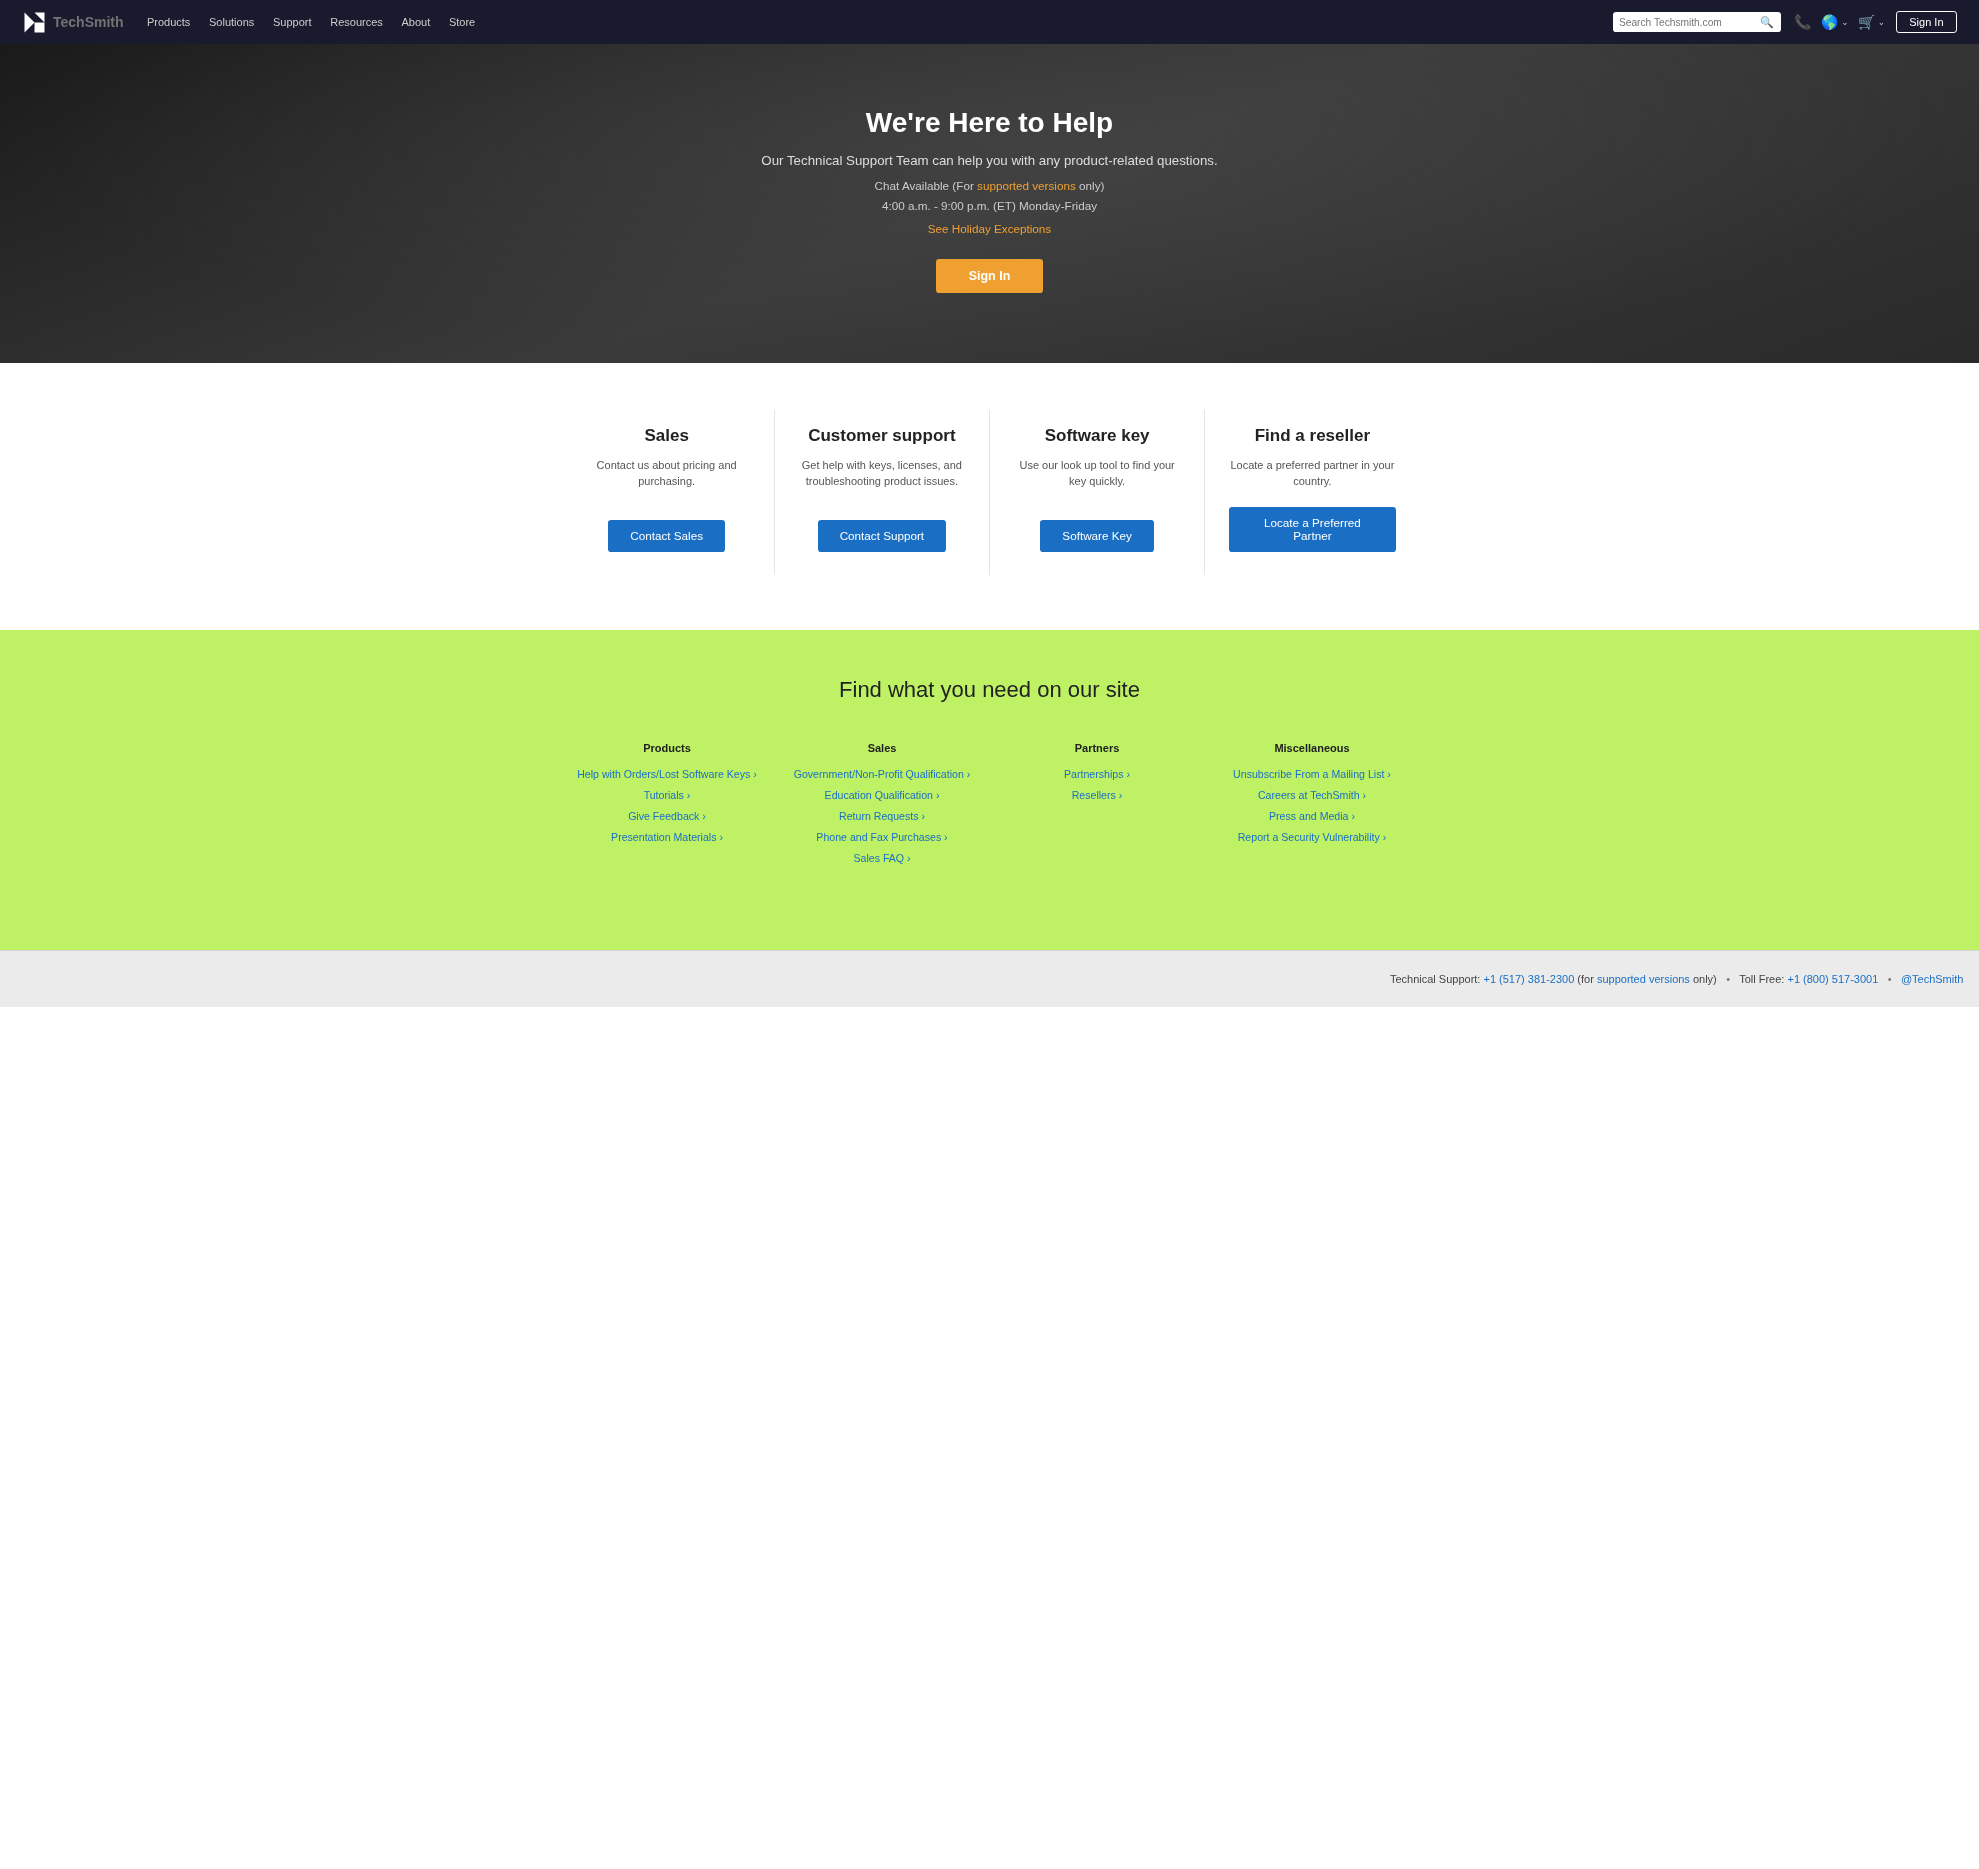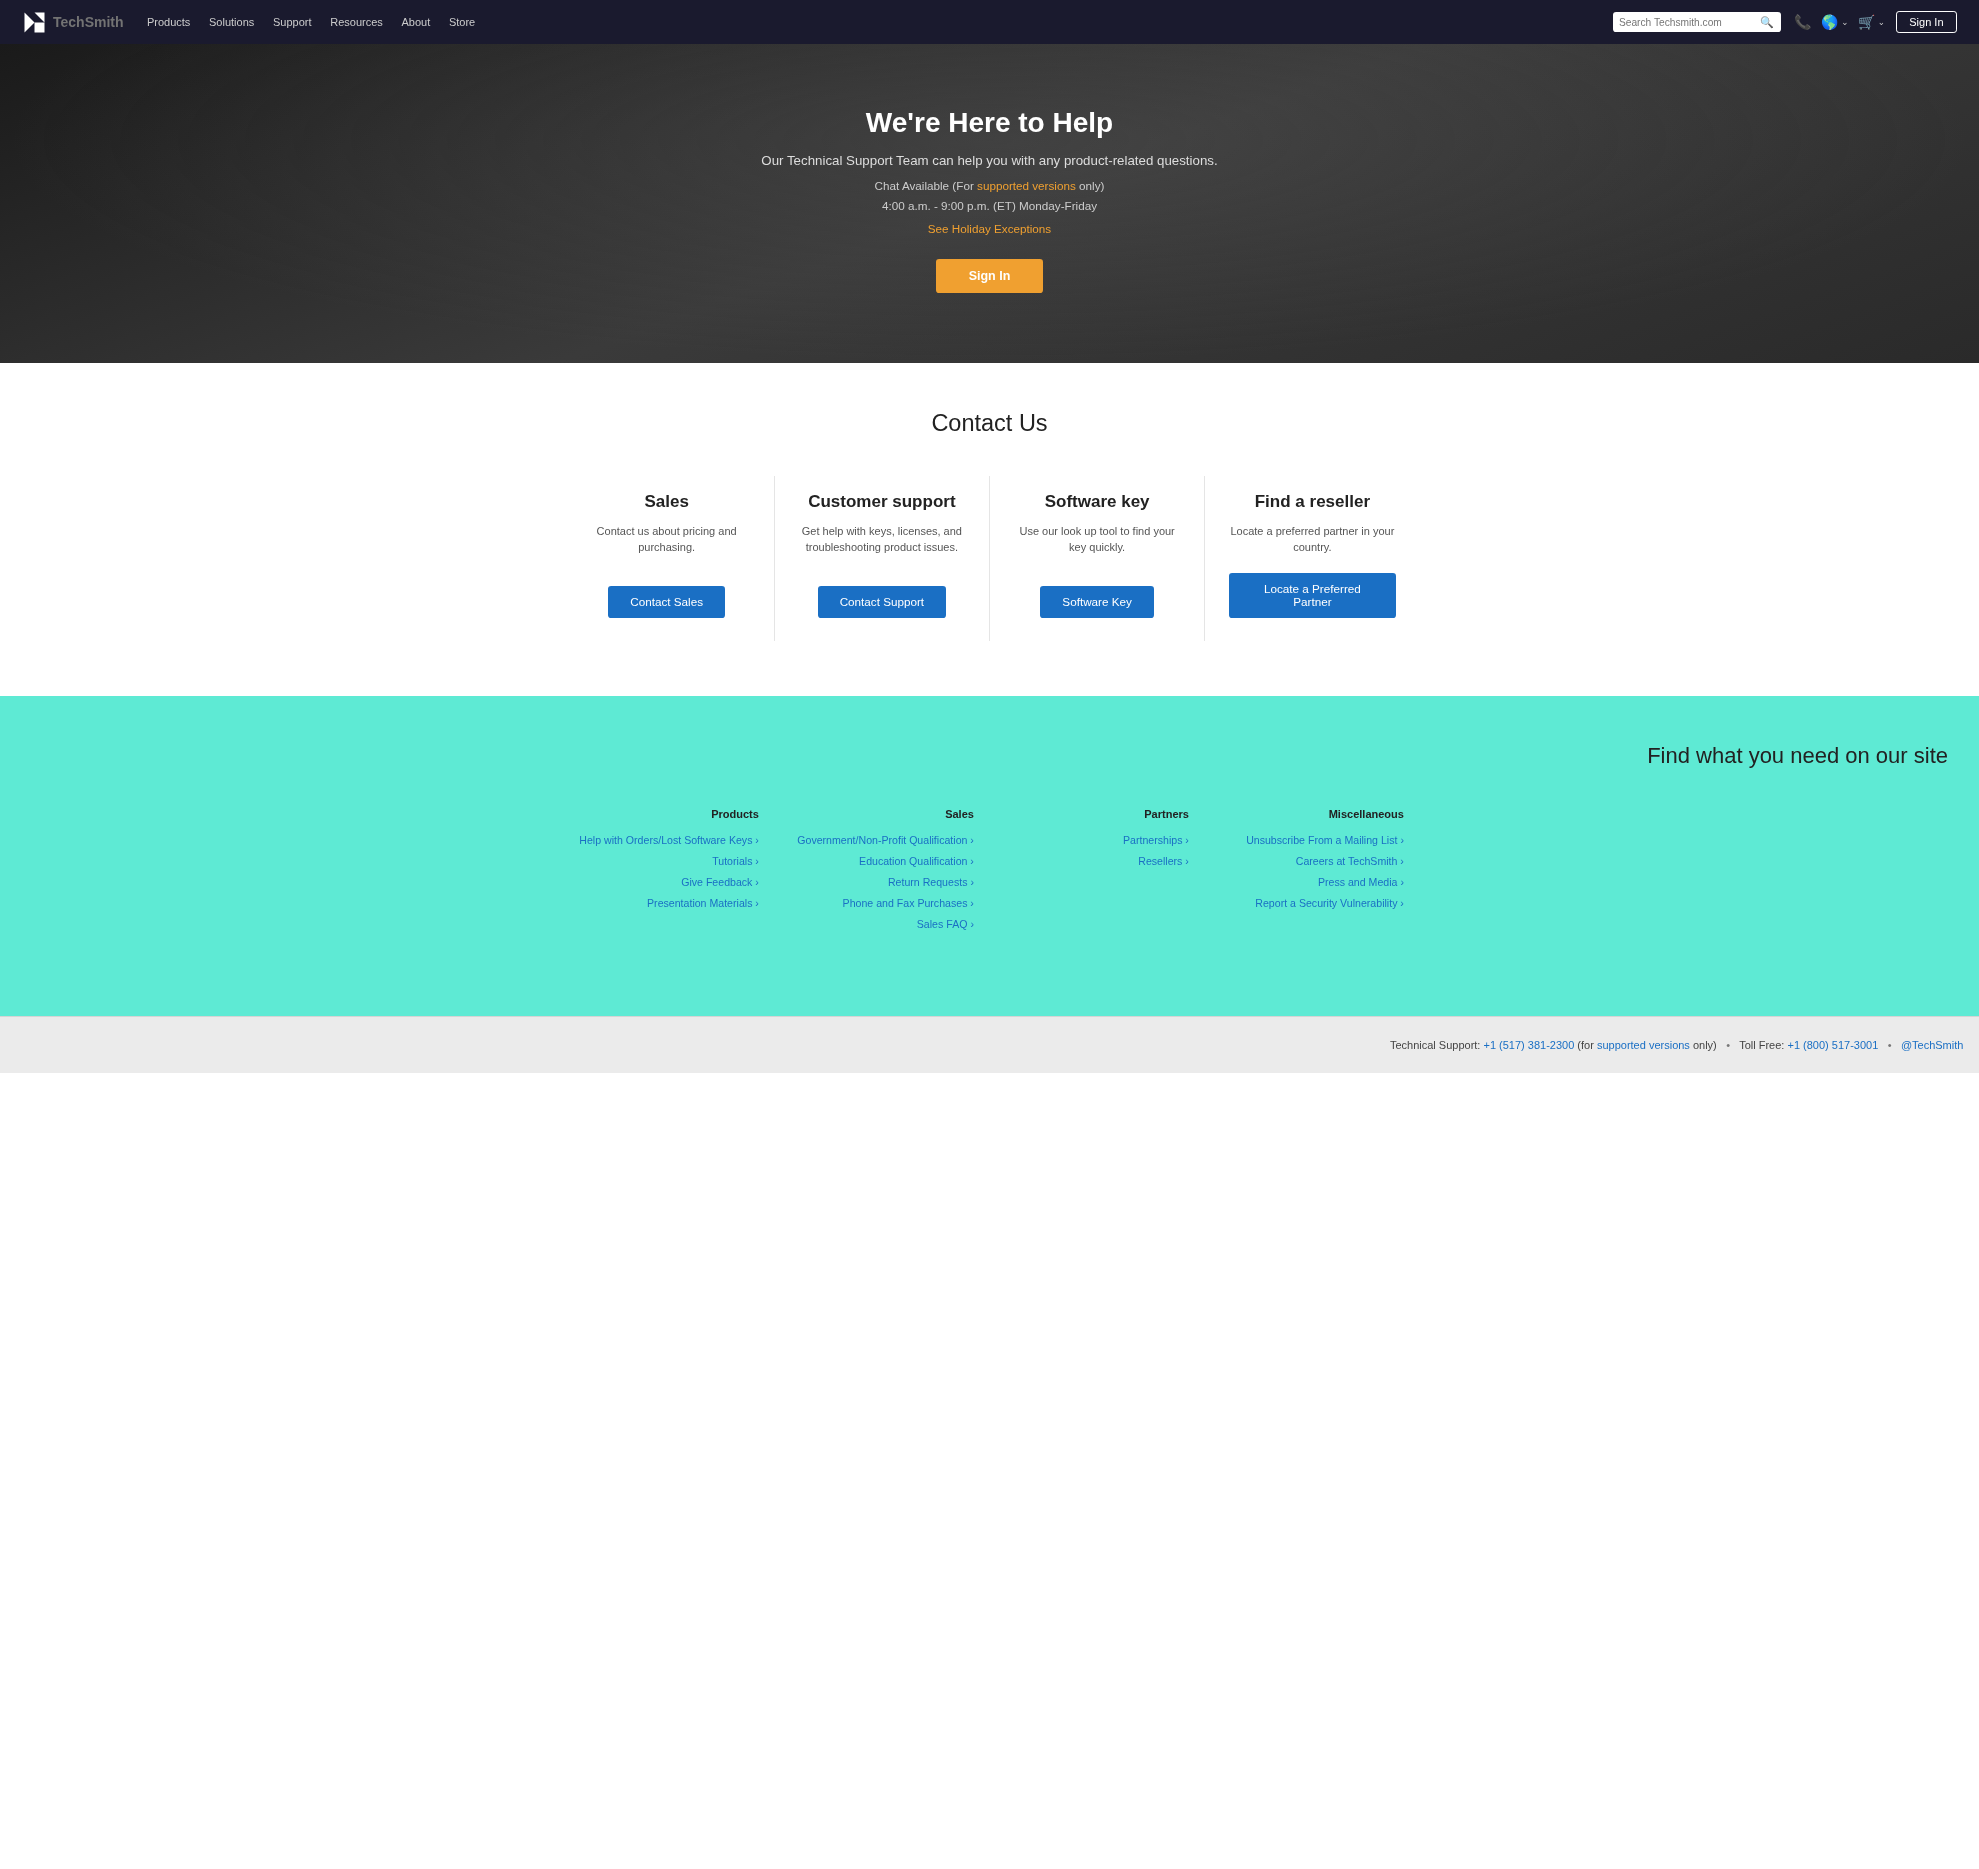--- a/index.html
+++ b/index.html
@@ -158,23 +158,23 @@
       border: none;
       padding: 9.4px 22px;
       border-radius: 3.1px;
       font-size: 11.7px;
       cursor: pointer;
       font-weight: 500;
     }
 
     
     .find-section {
-      background: #5eead4;
+      background: #bef264;
       padding: 47px 31px 39px;
-      text-align: right;
+      text-align: center;
     }
     .find-section h2 {
       font-size: 22px;
       font-weight: 500;
       margin-bottom: 39px;
       color: #222;
     }
     .find-grid {
       display: flex;
       justify-content: center;
@@ -255,21 +255,20 @@
     <div class="chat-info">
       <span>Chat Available (For </span><a href="#">supported versions</a><span> only)</span><br>
       <span>4:00 a.m. - 9:00 p.m. (ET) Monday-Friday</span><br>
       <a href="#" class="holiday-link">See Holiday Exceptions</a>
     </div>
     <button class="hero-signin">Sign In</button>
   </div>
 </section>
 
 <section class="contact-us">
-  <h2>Contact Us</h2>
   <div class="contact-cards">
     <div class="contact-card">
       <h3>Sales</h3>
       <p>Contact us about pricing and purchasing.</p>
       <button class="contact-btn">Contact Sales</button>
     </div>
     <div class="contact-card">
       <h3>Customer support</h3>
       <p>Get help with keys, licenses, and troubleshooting product issues.</p>
       <button class="contact-btn">Contact Support</button>

